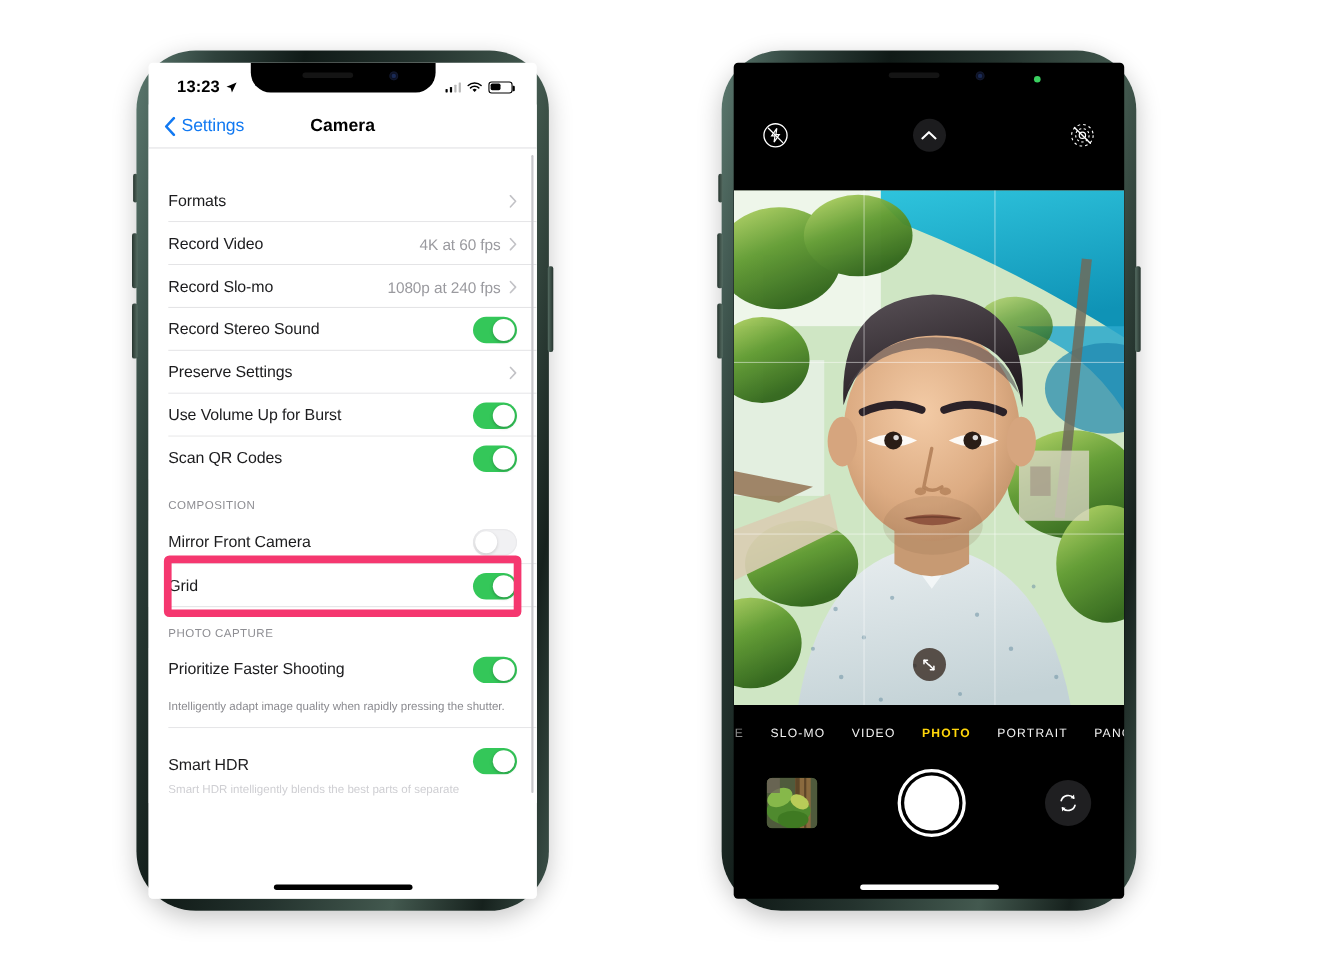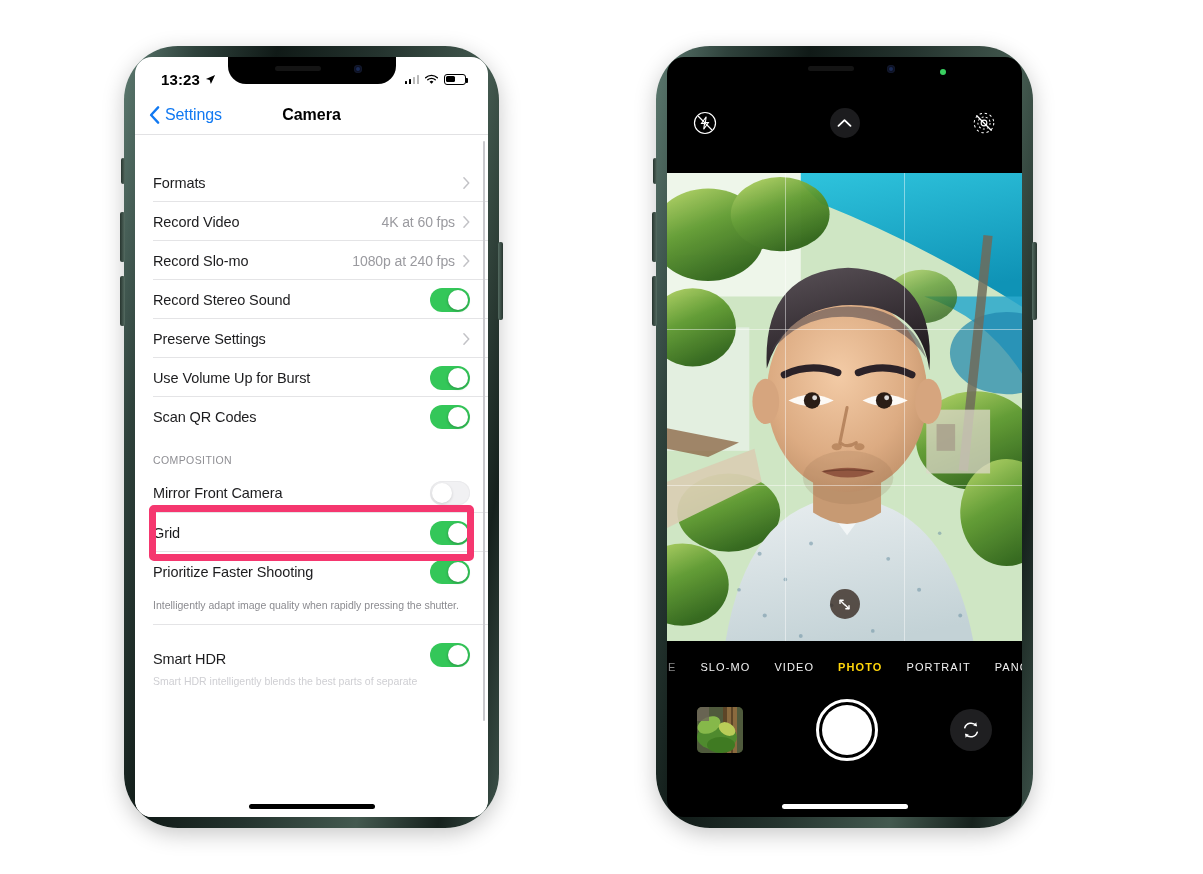--- a/index.html
+++ b/index.html
@@ -30,21 +30,21 @@
     background: linear-gradient(90deg,#27352f,#53695f); border-radius:2px; }
   .btn-volup  { position:absolute; left:-4px; top:166px; width:5px; height:50px;
     background: linear-gradient(90deg,#27352f,#556c62); border-radius:2px; }
   .btn-voldn  { position:absolute; left:-4px; top:230px; width:5px; height:50px;
     background: linear-gradient(90deg,#27352f,#556c62); border-radius:2px; }
   .btn-power  { position:absolute; right:-4px; top:196px; width:5px; height:78px;
     background: linear-gradient(270deg,#27352f,#556c62); border-radius:2px; }
 
   .screen {
     position: relative; width: 100%; height: 100%;
-    border-radius: 17px; overflow: hidden; background: #fff; padding-left: 35px;
+    border-radius: 4px; overflow: hidden; background: #fff; padding-left: 35px;
   }
   .screen-dark { background: #000; }
 
   
   .notch {
     position: absolute; top: 0; left: 50%; transform: translateX(-50%);
     width: 168px; height: 27px; background: #000;
     border-bottom-left-radius: 18px; border-bottom-right-radius: 18px;
     z-index: 40;
   }
@@ -358,20 +358,21 @@
           </div>
           <div class="row">
             <span class="row-label">Grid</span>
             <span class="toggle">
                 <span class="knob"></span>
               </span>
           </div>
           <div class="highlight-box" style="top:32px; height:56px;"></div>
         </div>
 
+        <div class="section-head">PHOTO CAPTURE</div>
         <div class="group">
           <div class="row nosep">
             <span class="row-label">Prioritize Faster Shooting</span>
             <span class="toggle">
                 <span class="knob"></span>
               </span>
           </div>
           <div class="footnote">Intelligently adapt image quality when rapidly pressing the shutter.</div>
           <div class="row nosep" style="height:42px;align-items:flex-end;">
             <span class="row-label">Smart HDR</span>

